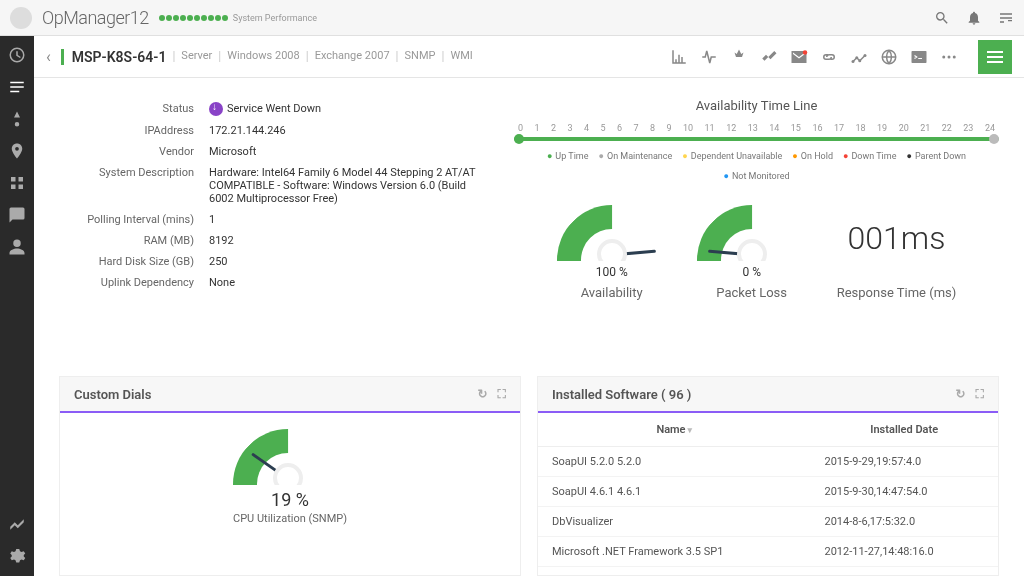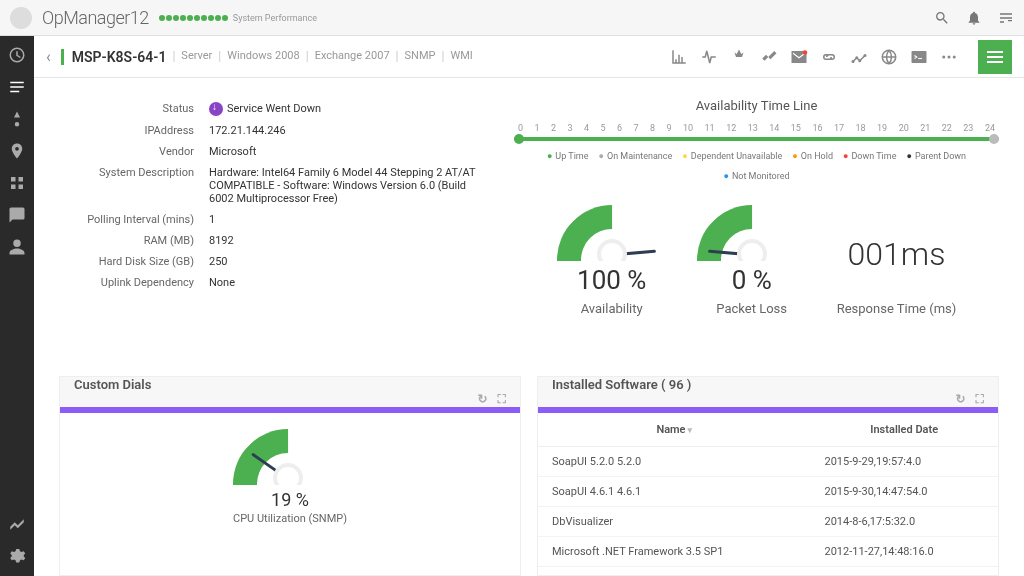--- a/index.html
+++ b/index.html
@@ -49,32 +49,32 @@
 .timeline-bar { height: 4px; background: #4caf50; border-radius: 2px; margin: 4px 0 10px; position: relative; }
 .timeline-bar::before { content: ''; position: absolute; left: 0; top: -3px; width: 10px; height: 10px; background: #4caf50; border-radius: 50%; }
 .timeline-bar::after { content: ''; position: absolute; right: 0; top: -3px; width: 10px; height: 10px; background: #bbb; border-radius: 50%; }
 .timeline-legend { display: flex; flex-wrap: wrap; gap: 10px; font-size: 9px; color: #777; justify-content: center; margin-bottom: 20px; }
 .tl-item::before { content: '●'; margin-right: 3px; }
 .c-green::before{color:#4caf50} .c-gray::before{color:#aaa} .c-yellow::before{color:#ffd54f} .c-orange::before{color:#ff9800} .c-red::before{color:#f44336} .c-black::before{color:#333} .c-blue::before{color:#2196f3}
 
 .gauges-row { display: flex; justify-content: center; align-items: flex-end; gap: 30px; }
 .gauge-wrap { text-align: center; }
 .gauge-label { font-size: 13px; color: #666; margin-top: 6px; }
-.gauge-val { font-size: 26px; font-weight: 400; color: #333; margin-top: 4px; }
+.gauge-val { font-size: 12px; font-weight: 400; color: #333; margin-top: 4px; }
 .rt-val { font-size: 32px; font-weight: 300; color: #333; }
 
 .gauge { width: 110px; height: 60px; position: relative; overflow: hidden; }
 .gauge-arc { position: absolute; width: 110px; height: 110px; border-radius: 50%; border: 24px solid #4caf50; border-bottom-color: transparent; border-right-color: transparent; transform: rotate(-45deg); top: 4px; left: 0; }
 .gauge-arc.red { border-top-color: #ef6a65; border-left-color: #ef6a65; }
 .gauge-hub { position: absolute; bottom: -8px; left: 50%; transform: translateX(-50%); width: 30px; height: 30px; border-radius: 50%; background: #fff; border: 4px solid #eee; }
 .gauge-needle { position: absolute; bottom: 6px; left: 50%; width: 3px; height: 44px; background: #2c3e50; transform-origin: bottom center; border-radius: 2px; }
 
 .panels { display: flex; gap: 16px; position: absolute; left: 34px; right: 0; bottom: 0; padding: 0 25px 0 25px; height: 200px; }
 .panel { flex: 1; border: 1px solid #eee; background: #fff; }
-.panel-head { height: 36px; background: #f7f7f7; border-bottom: 6px solid #8b5cf6; display: flex; align-items: flex-start; padding: 0 14px; font-size: 13px; font-weight: 600; color: #555; flex-direction: column; }
+.panel-head { height: 36px; background: #f7f7f7; border-bottom: 2px solid #8b5cf6; display: flex; align-items: center; padding: 0 14px; font-size: 13px; font-weight: 600; color: #555; }
 .panel-head-icons { margin-left: auto; display: flex; gap: 10px; color: #aaa; cursor: pointer; font-size: 12px; }
 .dials-row { display: flex; justify-content: space-around; padding: 12px 0 0; }
 .dial-wrap { text-align: center; }
 .dial-val { font-size: 18px; font-weight: 400; color: #333; margin-top: 4px; }
 .dial-label { font-size: 11px; color: #666; margin-top: 2px; max-width: 150px; overflow: hidden; text-overflow: ellipsis; white-space: nowrap; }
 
 .table { width: 100%; border-collapse: collapse; font-size: 11px; }
 .table th { text-align: center; padding: 10px 14px; color: #555; font-weight: 600; border-bottom: 1px solid #eee; }
 .table td { padding: 8px 14px; border-bottom: 1px solid #f3f3f3; color: #555; }
 .sort-icon { color: #bbb; font-size: 9px; margin-left: 2px; }

